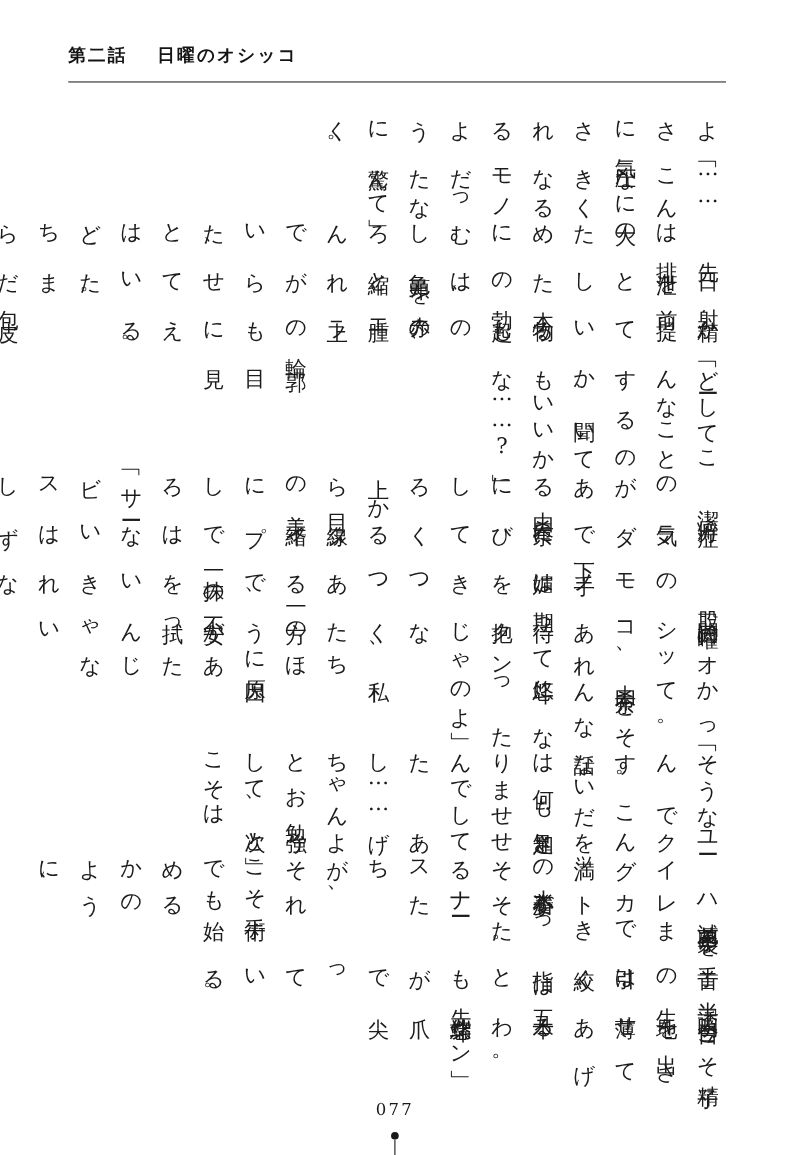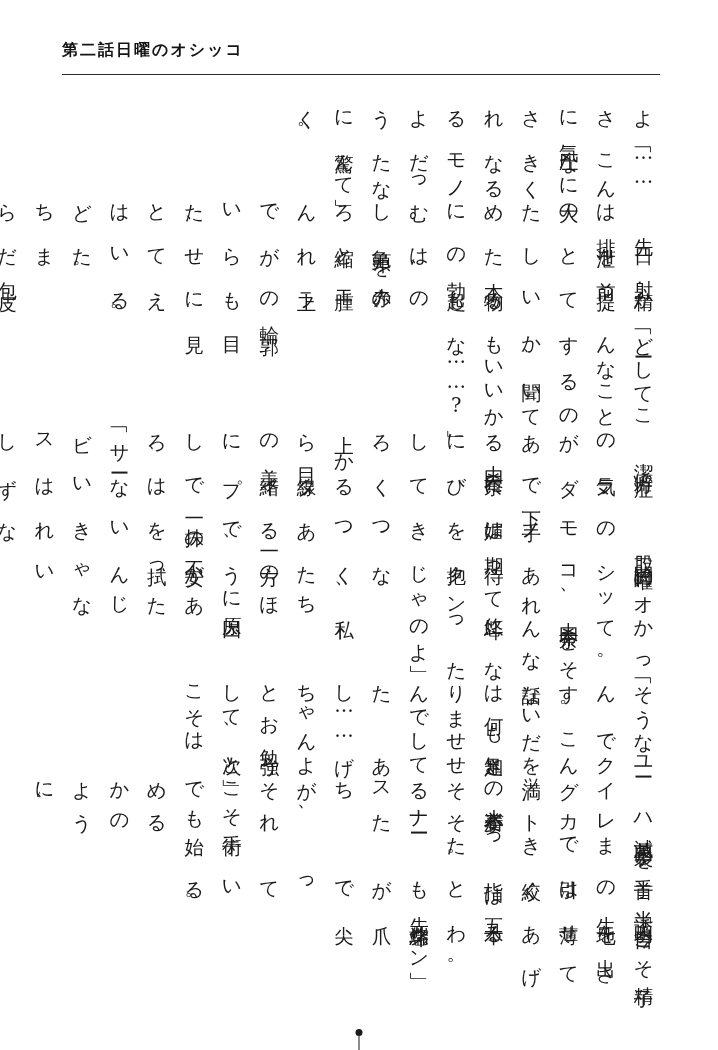--- a/index.html
+++ b/index.html
@@ -25,21 +25,21 @@
     position: absolute;
     top: 40px;
     left: 62px;
     font-size: 16px;
     letter-spacing: 2px;
     font-weight: 600;
     color: #141414;
     white-space: nowrap;
   }
   .chapter-header .chap-num {
-    margin-right: 0;
+    margin-right: 27px;
     font-family: Liberation Mono, monospace;
   }
   
   .header-rule {
     position: absolute;
     top: 74px;
     left: 62px;
     width: 598px;
     height: 1px;
     background: #2a2a2a;
@@ -122,16 +122,17 @@
     <span class="line">「日曜のオシッコ、あれって悠斗クンじゃなく、私たちのほうに原因があったんじゃない</span>
     <span class="line">かって。　由希奈とそんな話になったのよ」</span>
     <span class="line">「そうなんです。こないだは何も知りませんでしたし……ちゃんとお勉強して、次こそは</span>
     <span class="line">ユークんを満足させてあげようと」</span>
     <span class="line">　ハイレグカットの水着姿がそそるナースたちが、それこそ手術でも始めるかのように、</span>
     <span class="line">滅菌手袋を手首まで引き絞った。</span>
     <span class="line">　半透明の生地は薄く、指は五本とも先端が爪で尖っている。</span>
     <span class="line">「今日こそ精子を出させてあげるわ。　悠斗クン」</span>
   </div>
 
+  <div class="page-number">077</div>
   <div class="page-mark-stem"></div>
   <div class="page-mark"></div>
 
 </div>
 
 </body></html>

